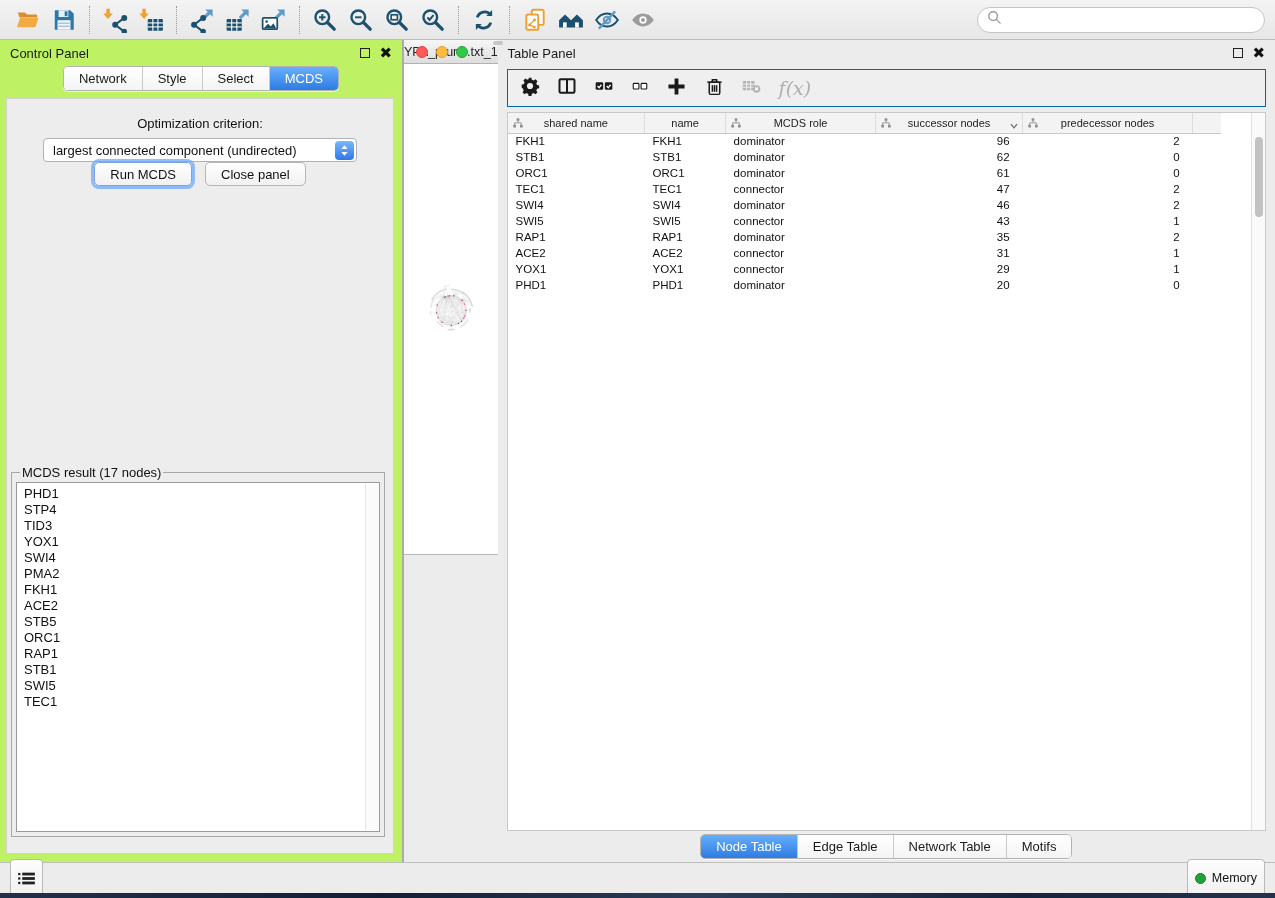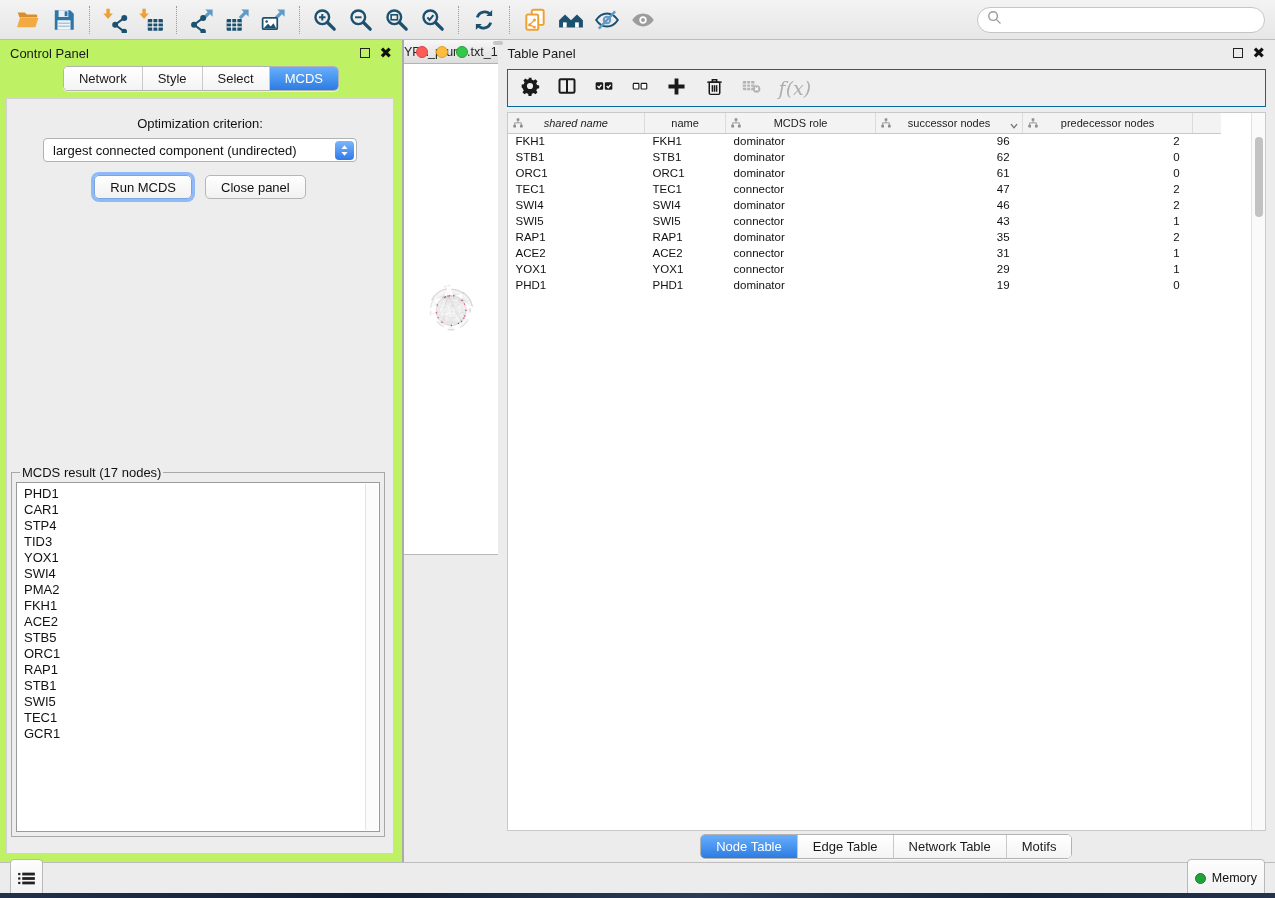--- a/index.html
+++ b/index.html
@@ -32,21 +32,21 @@
   .seg .tab { padding:4px 15px; font-size:13px; color:#1a1a1a; border-left:1px solid #c9c9c9; cursor:pointer; background:linear-gradient(#fff,#f4f4f4); }
   .seg .tab:first-child { border-left:none; }
   .seg .tab.active { background:linear-gradient(#67aefc,#2c7ce2); color:#fff; }
   .cp-body { flex:1; margin:7px 8px 8px 6px; background:#ededed; border:1px solid #d2d2d2; position:relative; }
   .opt-label { text-align:center; font-size:13px; margin-top:17px; color:#111; }
   .select-wrap { margin:7px auto 0; width:314px; }
   .mac-select { height:24px; background:#fff; border:1px solid #b2b2b2; border-radius:4px;
     display:flex; align-items:center; font-size:13px; padding-left:9px; color:#111; cursor:pointer; }
   .mac-select .stepper { margin-left:auto; margin-right:2px; width:19px; height:19px; border-radius:4px;
     background:linear-gradient(#7cb6fd,#2f79e6); display:flex; align-items:center; justify-content:center; }
-  .btn-row { display:flex; justify-content:center; gap:13px; margin-top:13px; }
+  .btn-row { display:flex; justify-content:center; gap:13px; }
   .mac-btn { height:24px; padding:0 15px; font-size:13px; color:#111; background:linear-gradient(#ffffff,#f1f1f1);
     border:1px solid #b6b6b6; border-radius:5px; cursor:pointer; font-family:inherit; }
   .mac-btn.focused { box-shadow:0 0 0 3px rgba(112,168,250,.75); border-color:#7aa6e0; }
   fieldset.result { position:absolute; left:4px; right:8px; top:366px; bottom:16px;
     border:1px solid #a8a8a8; padding:2px 4px 4px 4px; }
   fieldset.result legend { font-size:13px; color:#111; padding:0 2px; margin-left:4px; }
   .listbox { width:100%; height:100%; background:#fff; border:1px solid #9a9a9a; position:relative;
     font-size:13px; color:#111; padding:3px 0 0 7px; overflow:hidden; }
   .listbox .li { line-height:16px; }
   .list-scroll { position:absolute; top:1px; bottom:1px; right:1px; width:13px; background:#fbfbfb; border-left:1px solid #e3e3e3; }
@@ -331,35 +331,33 @@
         </div>
         <div class="btn-row">
           <button class="mac-btn focused">Run MCDS</button>
           <button class="mac-btn">Close panel</button>
         </div>
         <fieldset class="result">
           <legend>MCDS result (17 nodes)</legend>
           <div class="listbox">
             <div>
                 <div class="li">PHD1</div>
-                <div class="li">CAR1</div>
                 <div class="li">STP4</div>
                 <div class="li">TID3</div>
                 <div class="li">YOX1</div>
                 <div class="li">SWI4</div>
                 <div class="li">PMA2</div>
                 <div class="li">FKH1</div>
                 <div class="li">ACE2</div>
                 <div class="li">STB5</div>
                 <div class="li">ORC1</div>
                 <div class="li">RAP1</div>
                 <div class="li">STB1</div>
                 <div class="li">SWI5</div>
                 <div class="li">TEC1</div>
-                <div class="li">GCR1</div>
               </div>
             <div class="list-scroll"></div>
           </div>
         </fieldset>
       </div>
     </div>
 
     <div class="right-col">
       <div class="net-win">
         <div class="net-titlebar">
@@ -1164,21 +1162,21 @@
                 </svg></span>
             </span>
             <span class="tp-tool disabled">
               <span class="fx-label">f(x)</span>
             </span>
           </div>
         <div class="tablewrap">
           <table class="datatable">
             <thead>
                 <tr>
-                  <th style="width: 137px; font-style: italic;"><span class="th-icon"><svg width="10" height="10" viewBox="0 0 12 12">
+                  <th style="width: 137px;"><span class="th-icon"><svg width="10" height="10" viewBox="0 0 12 12">
                         <g fill="#8d8d8d">
                           <rect x="4.4" y="0.4" width="3.2" height="3"></rect>
                           <rect x="0.4" y="8" width="3.2" height="3.4"></rect>
                           <rect x="8.4" y="8" width="3.2" height="3.4"></rect>
                         </g>
                         <path d="M6 3.4v2.4M2 8V5.8h8V8" stroke="#8d8d8d" fill="none" stroke-width="1"></path>
                       </svg></span><span>shared name</span></th>
                   <th style="width: 81px;"><span>name</span></th>
                   <th style="width: 150px;"><span class="th-icon"><svg width="10" height="10" viewBox="0 0 12 12">
                         <g fill="#8d8d8d">
@@ -1279,21 +1277,21 @@
                   <td class="al">YOX1</td>
                   <td class="al">connector</td>
                   <td class="ar">29</td>
                   <td class="ar">1</td>
                   <td></td>
                 </tr>
                 <tr>
                   <td class="al">PHD1</td>
                   <td class="al">PHD1</td>
                   <td class="al">dominator</td>
-                  <td class="ar">19</td>
+                  <td class="ar">20</td>
                   <td class="ar">0</td>
                   <td></td>
                 </tr>
               </tbody>
           </table>
           <div class="v-scroll">
               <div class="thumb"></div>
             </div>
         </div>
         <div class="tp-tabs">

